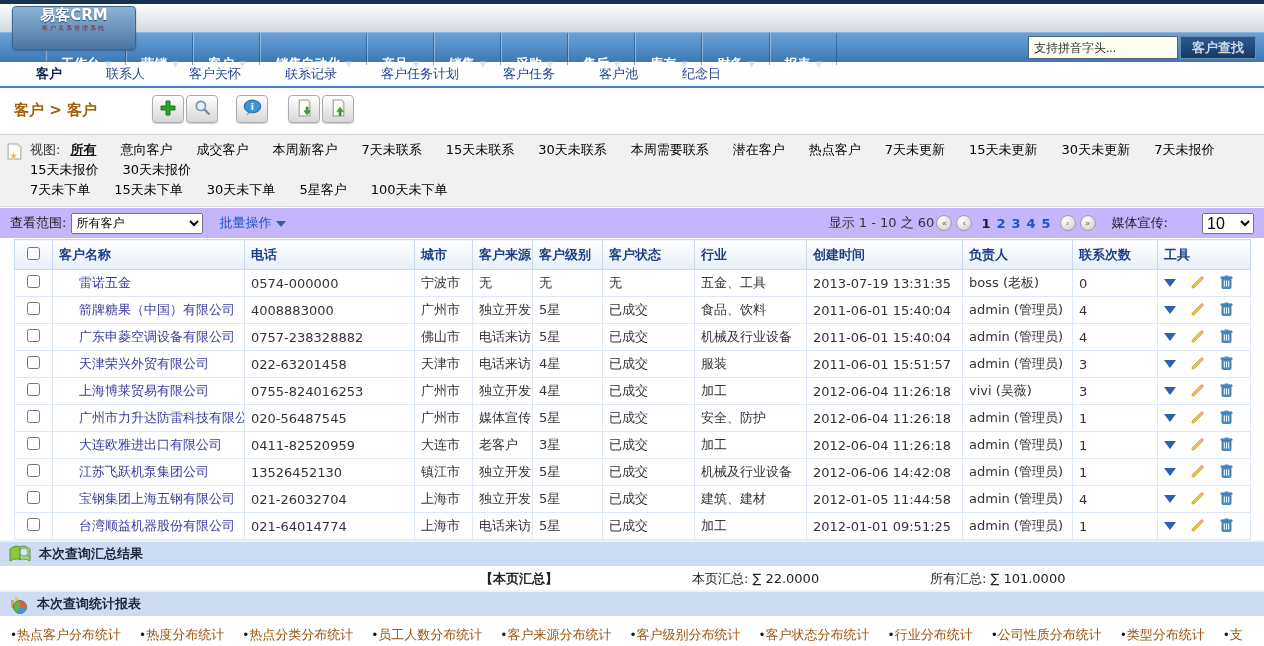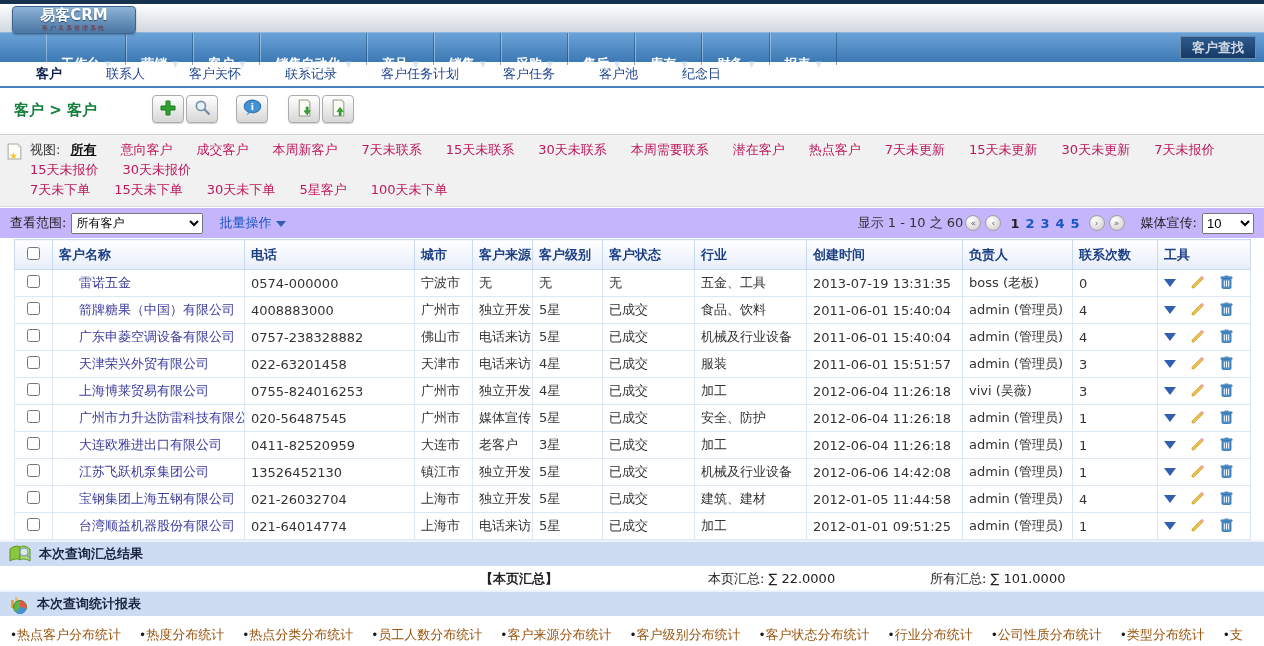--- a/index.html
+++ b/index.html
@@ -3,21 +3,21 @@
 <meta charset="utf-8">
 <style>
   * { box-sizing:border-box; margin:0; padding:0; }
   html,body { width:1264px; }
   body { font-family:"DejaVu Sans","Liberation Sans",sans-serif; font-size:13px; background:#fff; }
   .page { position:relative; width:1264px; height:646px; overflow:hidden; background:#fff; }
 
   
   .topstrip { height:4px; background:#16324f; }
   .topbar { position:relative; height:28px; background:linear-gradient(#ffffff,#d0d7de); }
-  .logo { position:absolute; left:12px; top:2px; width:124px; height:28px; border-radius:4px;
+  .logo { position:absolute; left:12px; top:2px; width:124px; height:44px; border-radius:4px;
           background:linear-gradient(#8db3d6,#4a76a4); border:1px solid #3d6591; text-align:center;
           box-shadow:0 1px 2px rgba(0,0,0,.25); cursor:pointer; z-index:5; }
   .logo-title { color:#fff; font-weight:bold; font-size:15px; line-height:17px; text-shadow:0 1px 1px #2b5078; }
   .logo-sub { color:#7e1d1d; font-size:6px; letter-spacing:2px; line-height:7px; }
   .toplinks { position:absolute; right:10px; top:7px; }
   .toplink { color:#17365f; margin-left:22px; cursor:pointer; }
 
   
   .nav { position:relative; height:30px; background:linear-gradient(#6ba3d8,#3c78b4); border-top:1px solid #89b4dd; }
   .nav-items { display:flex; height:100%; padding-left:46px; }
@@ -32,72 +32,72 @@
   .nav-search button { width:76px; height:23px; margin-left:2px; background:linear-gradient(#2c5a8e,#173a66);
                        border:1px solid #6b8cab; color:#cfd8e4; font-weight:bold; font-size:13px; cursor:pointer; }
 
   
   .subnav { height:26px; background:#fff; border-bottom:2px solid #4a7fc1; display:flex; align-items:center; padding-left:14px; }
   .subnav-item { color:#1d4390; padding:0 22px; cursor:pointer; white-space:nowrap; }
   .subnav-item.active { color:#0b1f4d; font-weight:bold; }
 
   
   .crumb-row { position:relative; height:46px; }
-  .breadcrumb { position:absolute; left:14px; top:13px; font-size:15px; font-weight:bold; color:#15803d; }
+  .breadcrumb { position:absolute; left:14px; top:13px; font-size:15px; font-weight:bold; color:#a16207; }
   .toolbar { position:absolute; left:152px; top:7px; display:flex; align-items:center; }
   .tbtn { width:32px; height:28px; border-radius:4px; background:linear-gradient(#ffffff,#d7d7d7);
           border:1px solid #ababab; box-shadow:0 1px 1px rgba(0,0,0,.18); display:flex; align-items:center;
           justify-content:center; cursor:pointer; }
   .g2 { margin-left:2px; } .g18 { margin-left:18px; } .g20 { margin-left:20px; }
 
   
   .filterbar { position:relative; background:#f1f1f1; border-top:1px solid #cfcfcf; border-bottom:1px solid #dcdcdc;
                padding:5px 8px 6px 30px; min-height:44px; }
   .view-fileicon { position:absolute; left:7px; top:8px; }
   .view-label { color:#333; margin-right:10px; }
-  .view-link { display:inline-block; color:#be185d; margin-right:24px; line-height:20px; cursor:pointer; text-decoration:none; }
+  .view-link { display:inline-block; color:#000000; margin-right:24px; line-height:20px; cursor:pointer; text-decoration:none; }
   .view-link.active { color:#111; font-weight:bold; text-decoration:underline; }
 
   
   .controlbar { height:31px; background:#c4b5fd; border-top:1px solid #fff; display:flex; align-items:center;
                 padding:0 10px; }
   .ctl-label { color:#222; margin-right:5px; }
   .scope-select { width:132px; height:21px; font-size:12px; margin-right:16px; }
   .batch { color:#1a56c4; cursor:pointer; display:flex; align-items:center; }
   .tri { display:inline-block; width:0; height:0; border:5px solid transparent; border-top:6px solid #2f5fae; border-bottom:0; margin-left:5px; margin-top:2px; }
   .ctl-right { margin-left:auto; display:flex; align-items:center; }
   .disp { color:#333; }
   .pgbtn { width:16px; height:16px; border-radius:50%; background:radial-gradient(circle at 35% 30%,#ffffff,#c9c9c9);
            border:1px solid #9f9f9f; color:#666; font-size:9px; line-height:14px; text-align:center; cursor:pointer;
            margin:0 2px; }
   .pages { margin:0 4px; }
   .page-num { color:#1a56c4; font-weight:bold; margin:0 3px; cursor:pointer; }
   .page-num.current { color:#222; }
   .pp-label { color:#222; margin:0 5px 0 14px; }
-  .pp-select { width:52px; height:21px; font-size:13px; }
+  .pp-select { width:52px; height:21px; font-size:16px;margin-left:29px; }
 
   
   table.grid { border-collapse:collapse; table-layout:fixed; width:1236px; margin:1px 14px 0; border:1px solid #b3cbe8; }
   .grid th { background:linear-gradient(#ffffff,#e7eefa); border:1px solid #c9d9f0; color:#1c3f85;
              font-weight:bold; text-align:left; padding:6px 6px 5px; font-size:13px; white-space:nowrap; overflow:hidden; }
   .grid td { border:1px solid #dde8f7; padding:4px 6px; font-size:13px; color:#333; height:26px;
              white-space:nowrap; overflow:hidden; }
   .c-cb { text-align:center !important; }
   .name-link { color:#3c3c9e; text-decoration:none; cursor:pointer;margin-left:20px; }
   .tool-caret { display:inline-block; width:0; height:0; border:6px solid transparent; border-top:8px solid #2f5fae;
                 border-bottom:0; cursor:pointer; vertical-align:middle; }
   .c-tools span { margin-right:11px; vertical-align:middle; cursor:pointer; }
 
   
   .section-band { height:26px; background:#cddcf3; border-top:2px solid #eef3fb; display:flex; align-items:center;
                   padding:0 8px; font-weight:bold; color:#1a2440; font-size:13px; }
   .section-band svg { margin-right:7px; }
   .summary-values { position:relative; height:24px; background:#fff; color:#222; }
   .sum-field { position:absolute; left:480px; top:4px; font-weight:bold; }
-  .sum-page { position:absolute; left:708px; top:4px; }
+  .sum-page { position:absolute; left:692px; top:4px; }
   .sum-all { position:absolute; left:930px; top:4px; }
   .stats-links { padding:5px 10px 8px; line-height:27px; color:#9a540e; }
   .stat-item { margin-right:18px; }
   .stat-bullet { color:#1a1a1a; font-size:12px; }
   .stat-link { color:#9a540e; text-decoration:none; cursor:pointer; }
 </style>
 </head>
 <body>
 
 <div class="page">
@@ -119,20 +119,21 @@
         <div class="nav-item"><span class="nav-label">销售自动化</span><span class="ncaret">▼</span></div>
         <div class="nav-item"><span class="nav-label">产品</span><span class="ncaret">▼</span></div>
         <div class="nav-item"><span class="nav-label">销售</span><span class="ncaret">▼</span></div>
         <div class="nav-item"><span class="nav-label">采购</span><span class="ncaret">▼</span></div>
         <div class="nav-item"><span class="nav-label">售后</span><span class="ncaret">▼</span></div>
         <div class="nav-item"><span class="nav-label">库存</span><span class="ncaret">▼</span></div>
         <div class="nav-item"><span class="nav-label">财务</span><span class="ncaret">▼</span></div>
         <div class="nav-item"><span class="nav-label">报表</span><span class="ncaret">▼</span></div>
       </div>
     <div class="nav-search">
+      <input type="text" placeholder="支持拼音字头..." style="">
       <button>客户查找</button>
     </div>
   </div>
 
   <div class="subnav" id="subnav">
       <span class="subnav-item active">客户</span>
       <span class="subnav-item">联系人</span>
       <span class="subnav-item">客户关怀</span>
       <span class="subnav-item">联系记录</span>
       <span class="subnav-item">客户任务计划</span>

